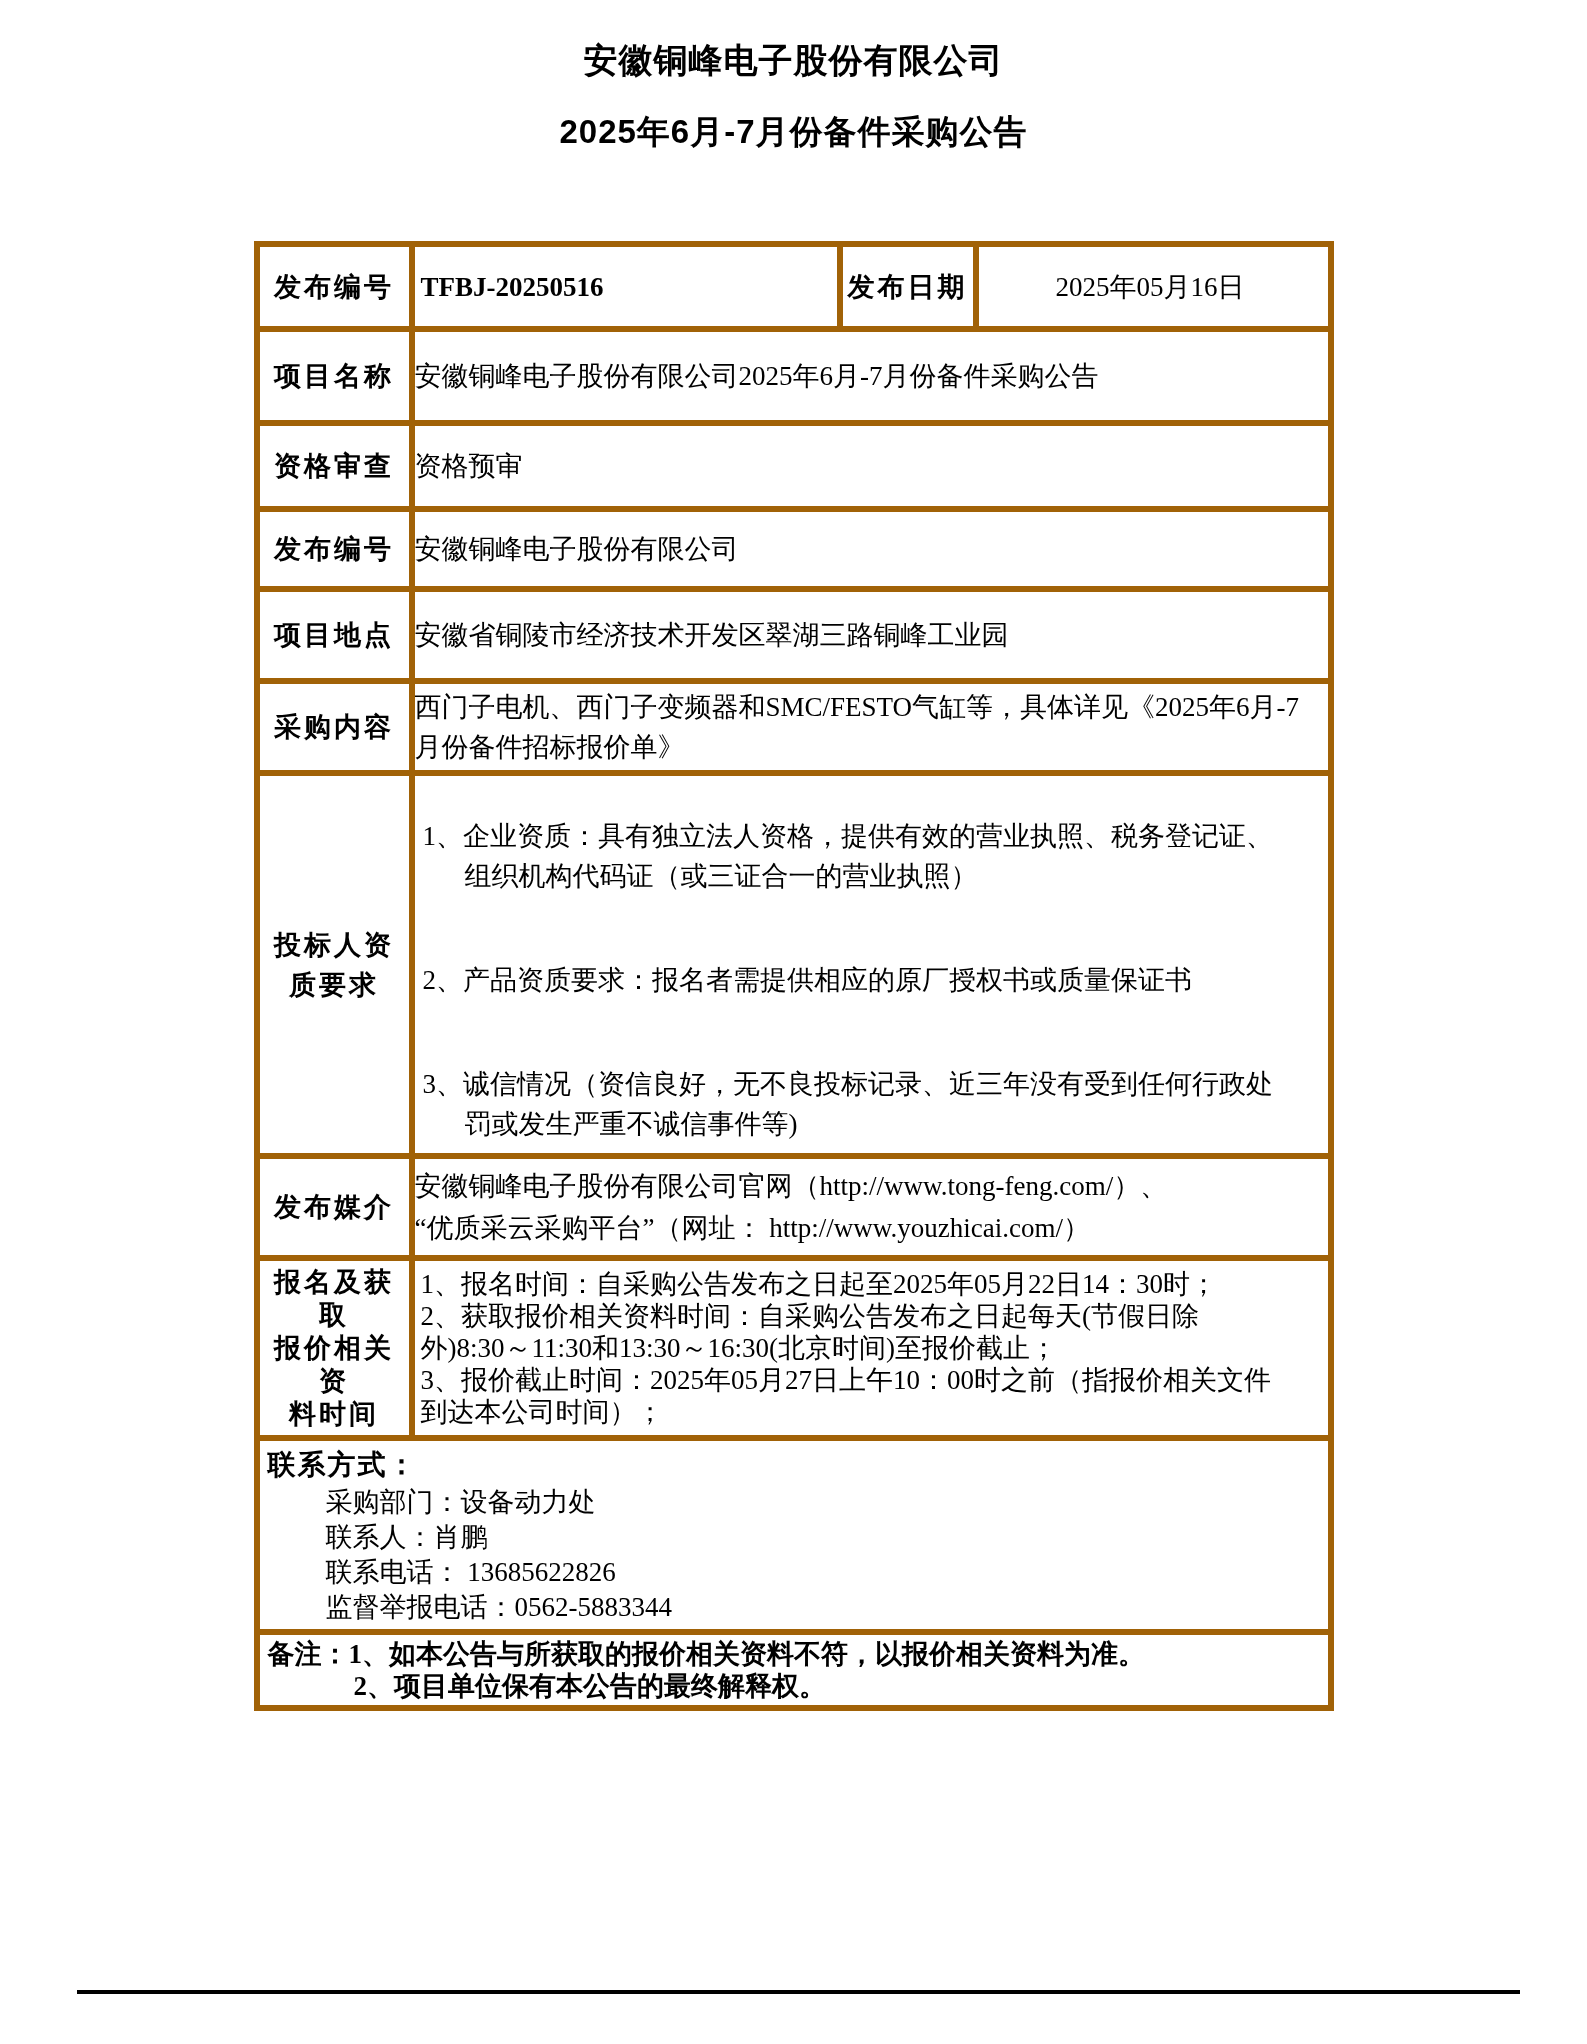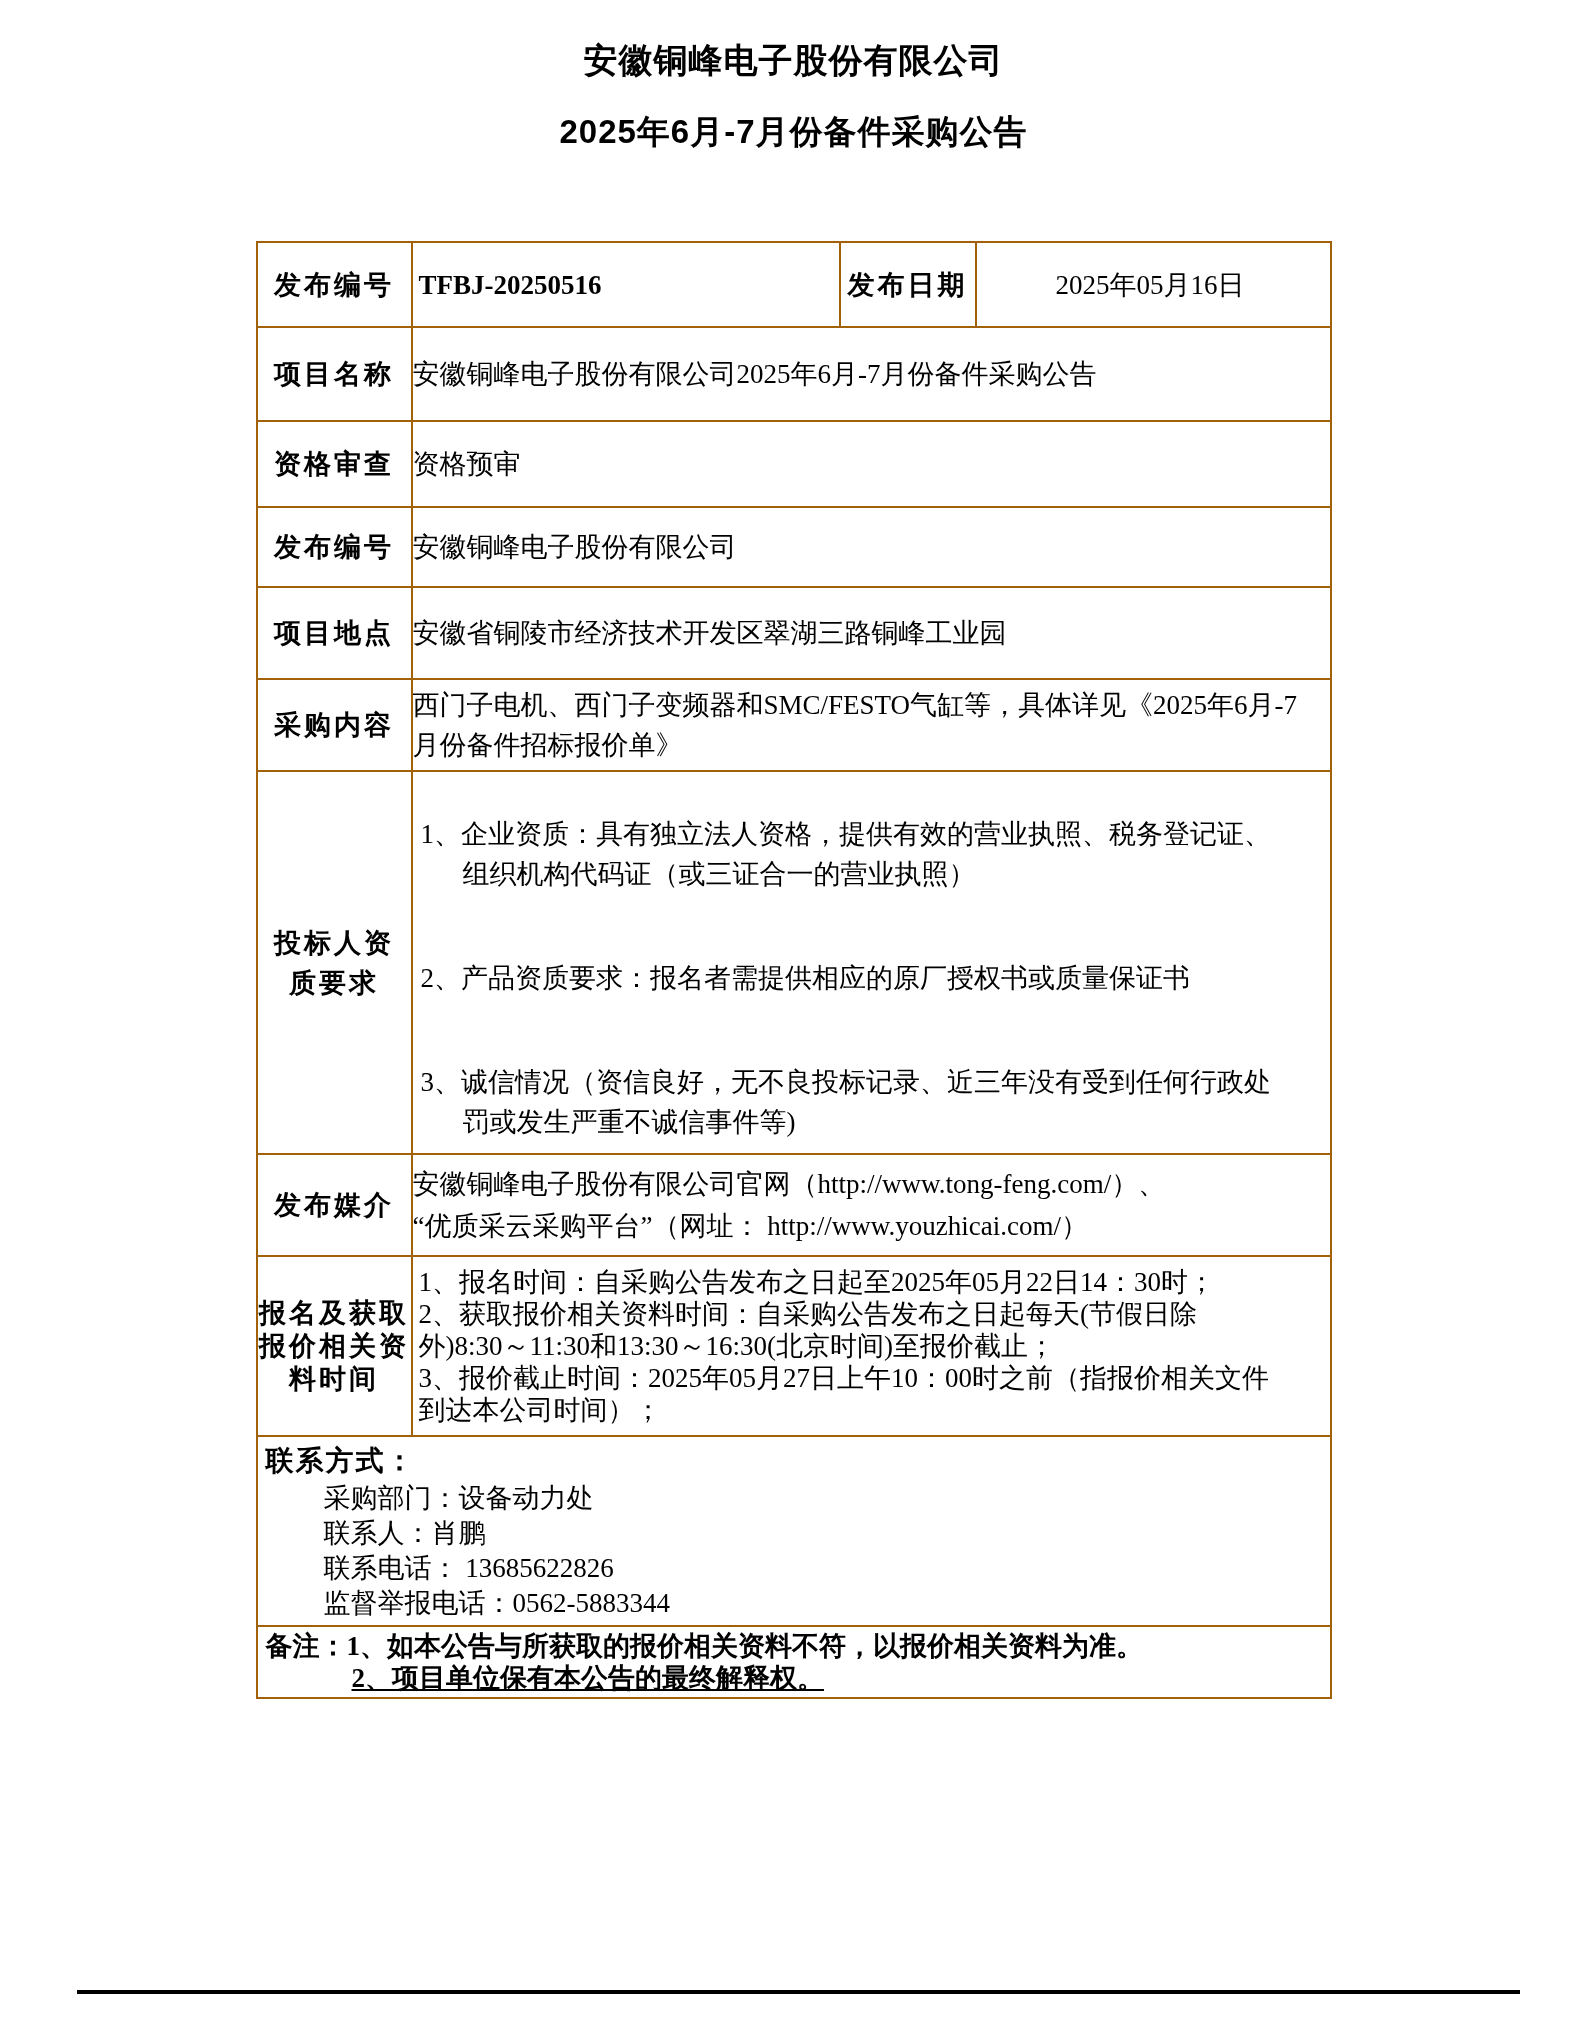--- a/index.html
+++ b/index.html
@@ -28,21 +28,21 @@
     font-weight: bold;
     letter-spacing: 1px;
   }
   table.announce {
     margin: 86px auto 0 auto;
     width: 1074px;
     border-collapse: collapse;
     table-layout: fixed;
   }
   table.announce td {
-    border: 2px solid #a16207;
+    border: 6px solid #a16207;
     font-size: 27px;
     vertical-align: middle;
   }
   td.label {
     font-weight: bold;
     text-align: center;
     font-size: 28px;
     letter-spacing: 3px;
     line-height: 40px;
   }
@@ -60,21 +60,21 @@
   
   td.reg-cell { padding-left: 6px; padding-right: 4px; }
   .reg-line { line-height: 32px; }
   
   td.contact-cell { vertical-align: top; padding: 4px 8px; }
   .contact-heading { font-weight: bold; font-size: 28px; line-height: 40px; letter-spacing: 2px; }
   .contact-line { line-height: 35px; padding-left: 58px; }
   
   td.remarks-cell { vertical-align: top; padding: 3px 8px; font-weight: bold; }
   .remark-line { line-height: 32px; }
-  .remark-indent { padding-left: 86px; text-decoration: underline; }
+  .remark-indent { padding-left: 86px; }
   .footer-rule {
     position: absolute;
     left: 77px;
     top: 1990px;
     width: 1443px;
     height: 4px;
     background: #000;
   }
 </style>
 </head>

